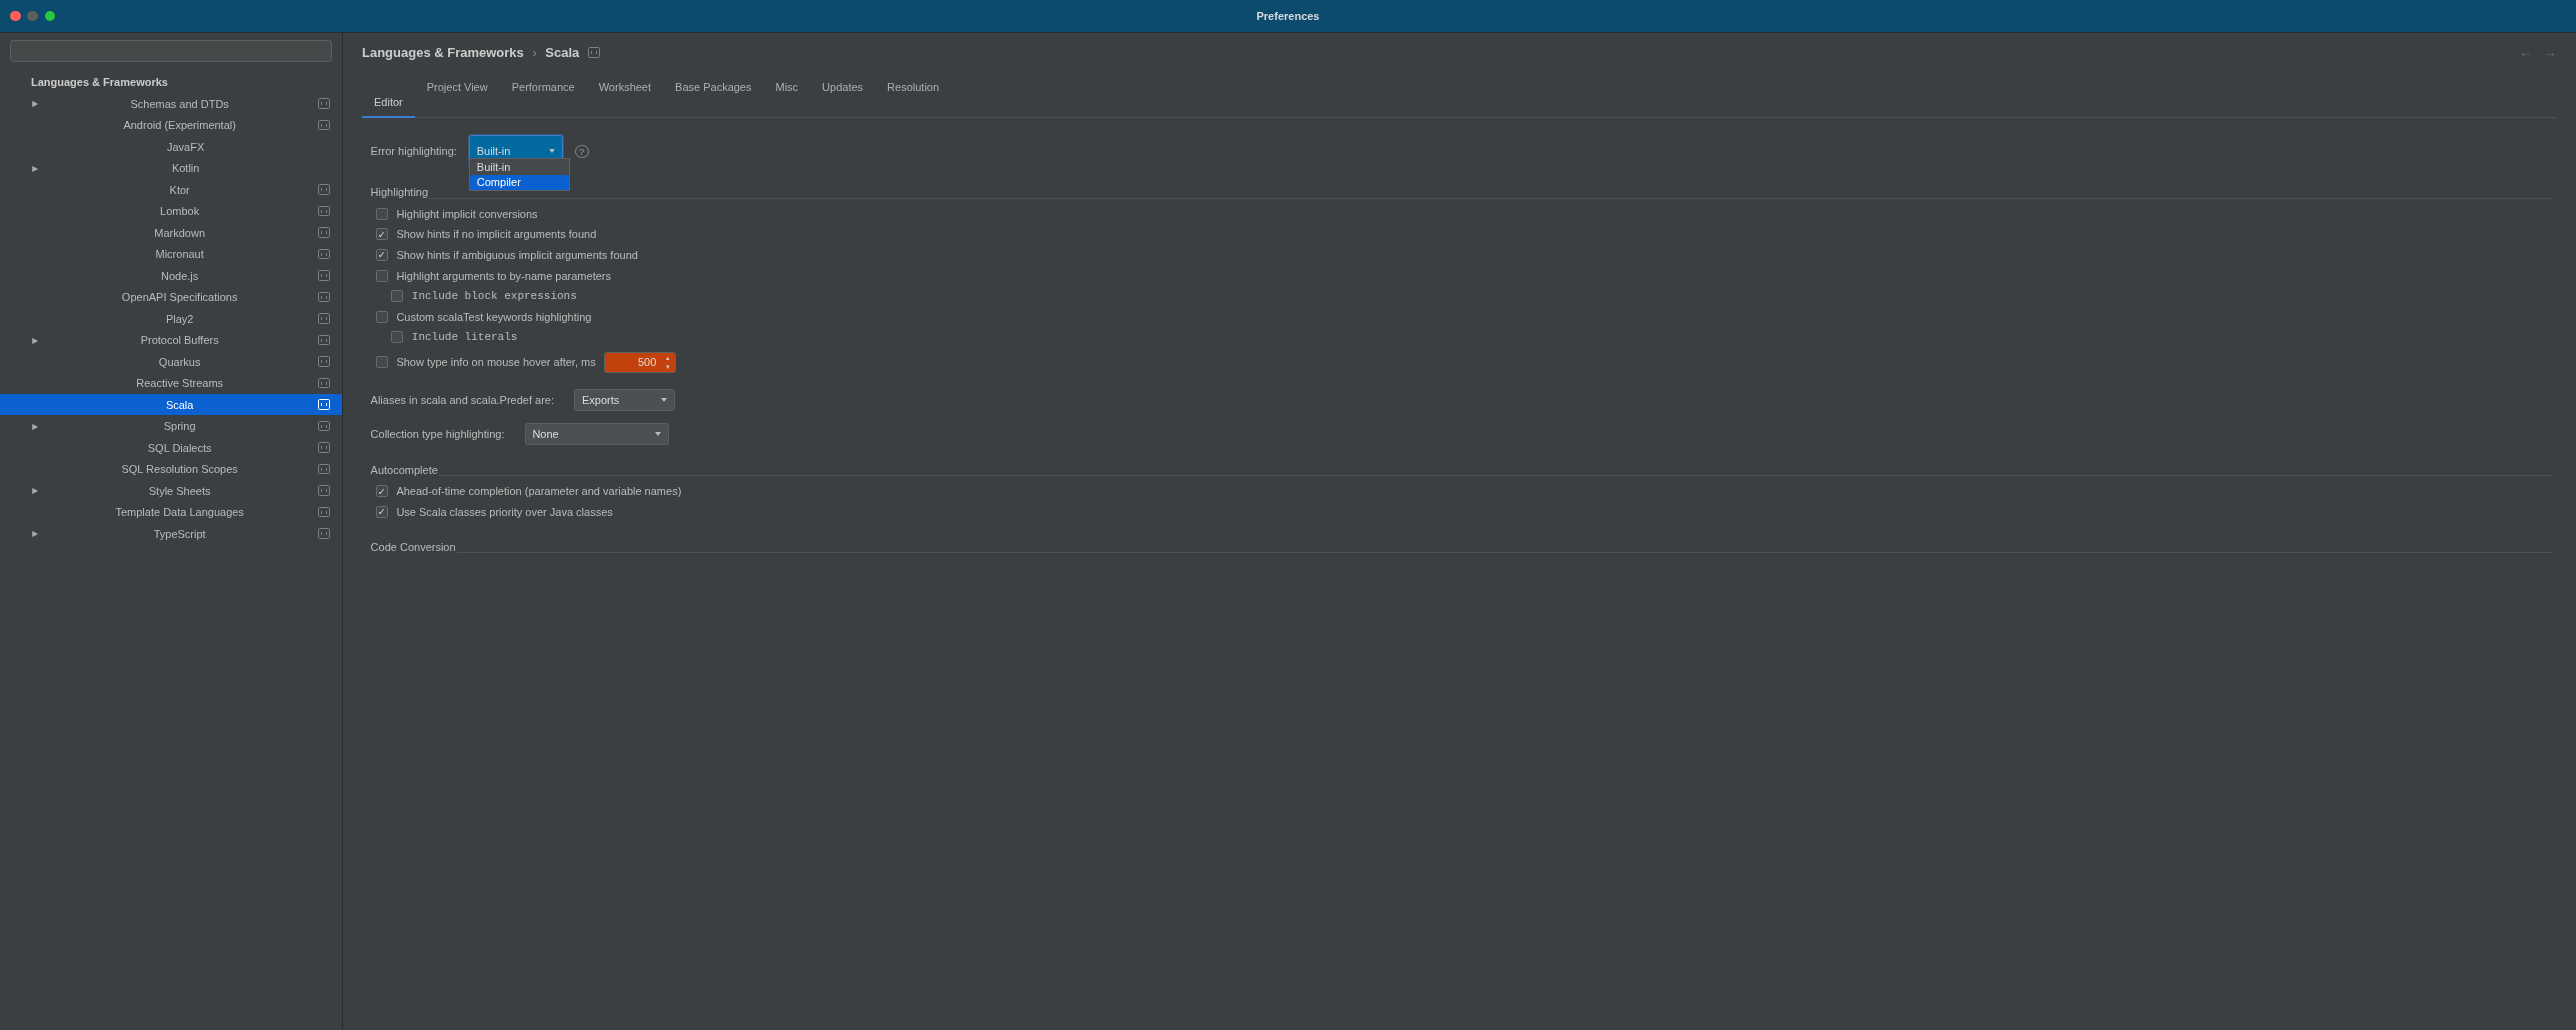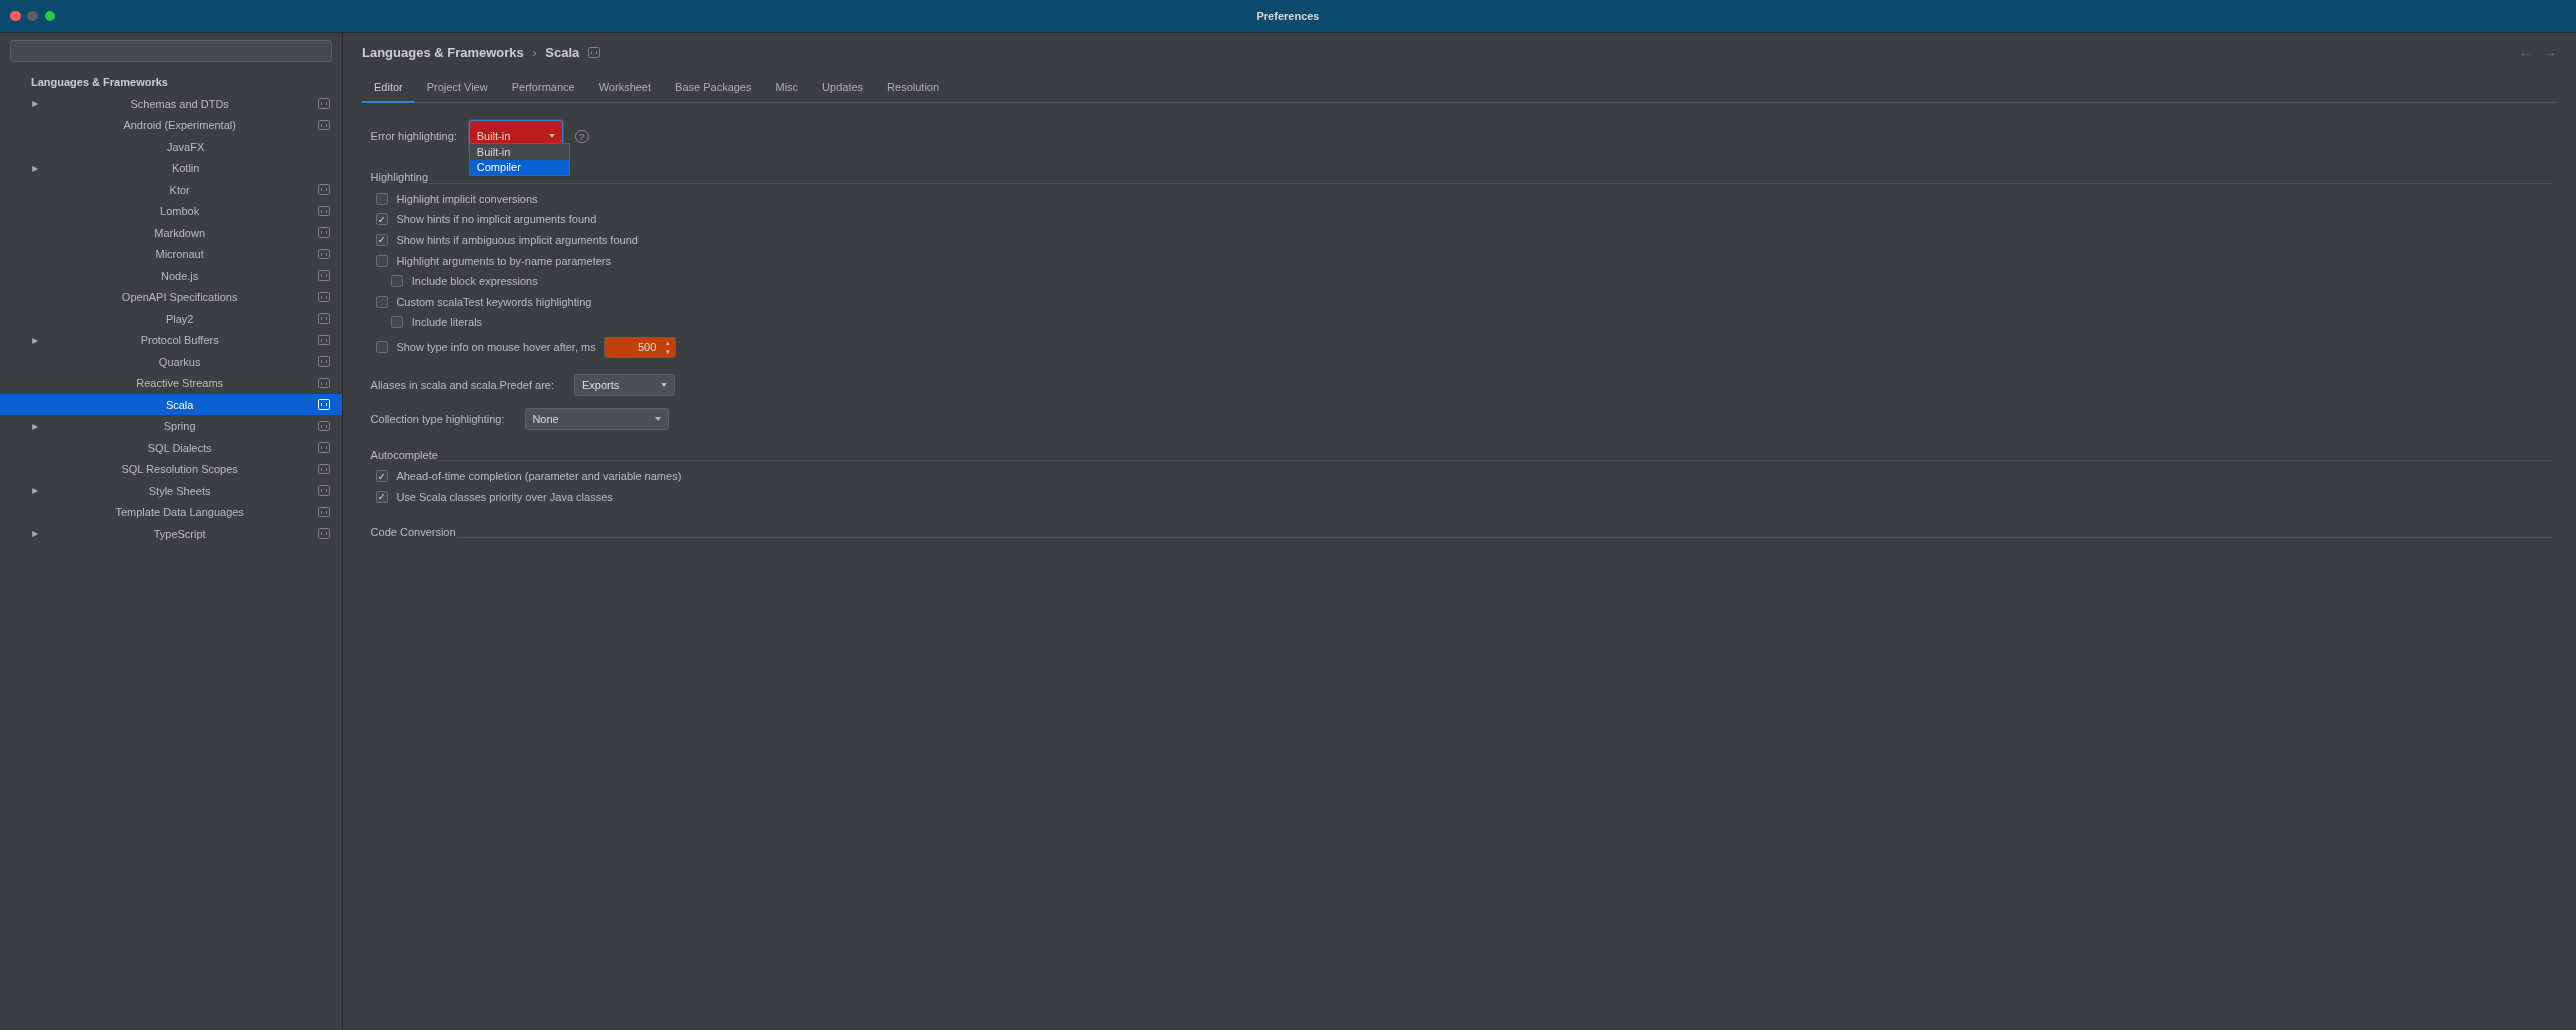--- a/index.html
+++ b/index.html
@@ -123,29 +123,30 @@
   .tab {
     padding: 5.2px 12px 8.6px;
     color: #aeaeae;
     cursor: default;
     border-bottom: 2.6px solid transparent;
     margin-bottom: -0.9px;
   }
   .tab.active {
     border-bottom-color: #3f7ecf;
     color: #cfcfcf;
+    margin-top: 15px;
   }
   .form { padding: 17px 5.2px 0 8.6px; }
   .form-row {
     display: flex; align-items: center; gap: 12px;
     margin-bottom: 5.2px;
   }
   .form-row > label { color: #bbbbbb; }
   .dropdown {
-    background: #b91c1c;
+    background: #0369a1;
     border: 0.9px solid #3f7ecf;
     box-shadow: 0 0 0 0.9px #3f7ecf66;
     border-radius: 2.6px;
     height: 32px;
     min-width: 94px;
     display: flex; align-items: center;
     padding: 0 19px 0 6.9px;
     position: relative;
     color: #ddd;
   }
@@ -201,21 +202,21 @@
     color: #bbbbbb; margin: 19px 0 5.2px;
     display: flex; align-items: flex-end; gap: 1px;
   }
   .group-header .line {
     flex: 1; height: 0.9px; background: #515151;
   }
   .check-row {
     display: flex; align-items: center; gap: 8.6px;
     padding: 4.3px 0 4.3px 5.2px;
   }
-  .check-row.indent { padding-left: 20.6px; }
+  .check-row.indent { padding-left: 20.6px; font-family: Liberation Mono, monospace; }
   .checkbox {
     width: 12px; height: 12px;
     border: 0.9px solid #6b6b6b;
     border-radius: 1.7px;
     background: #43494a;
     display: inline-flex; align-items: center; justify-content: center;
     color: #ddd; font-size: 9.4px; line-height: 1;
   }
   .checkbox.checked::after { content: "✓"; }
   .spinner {

